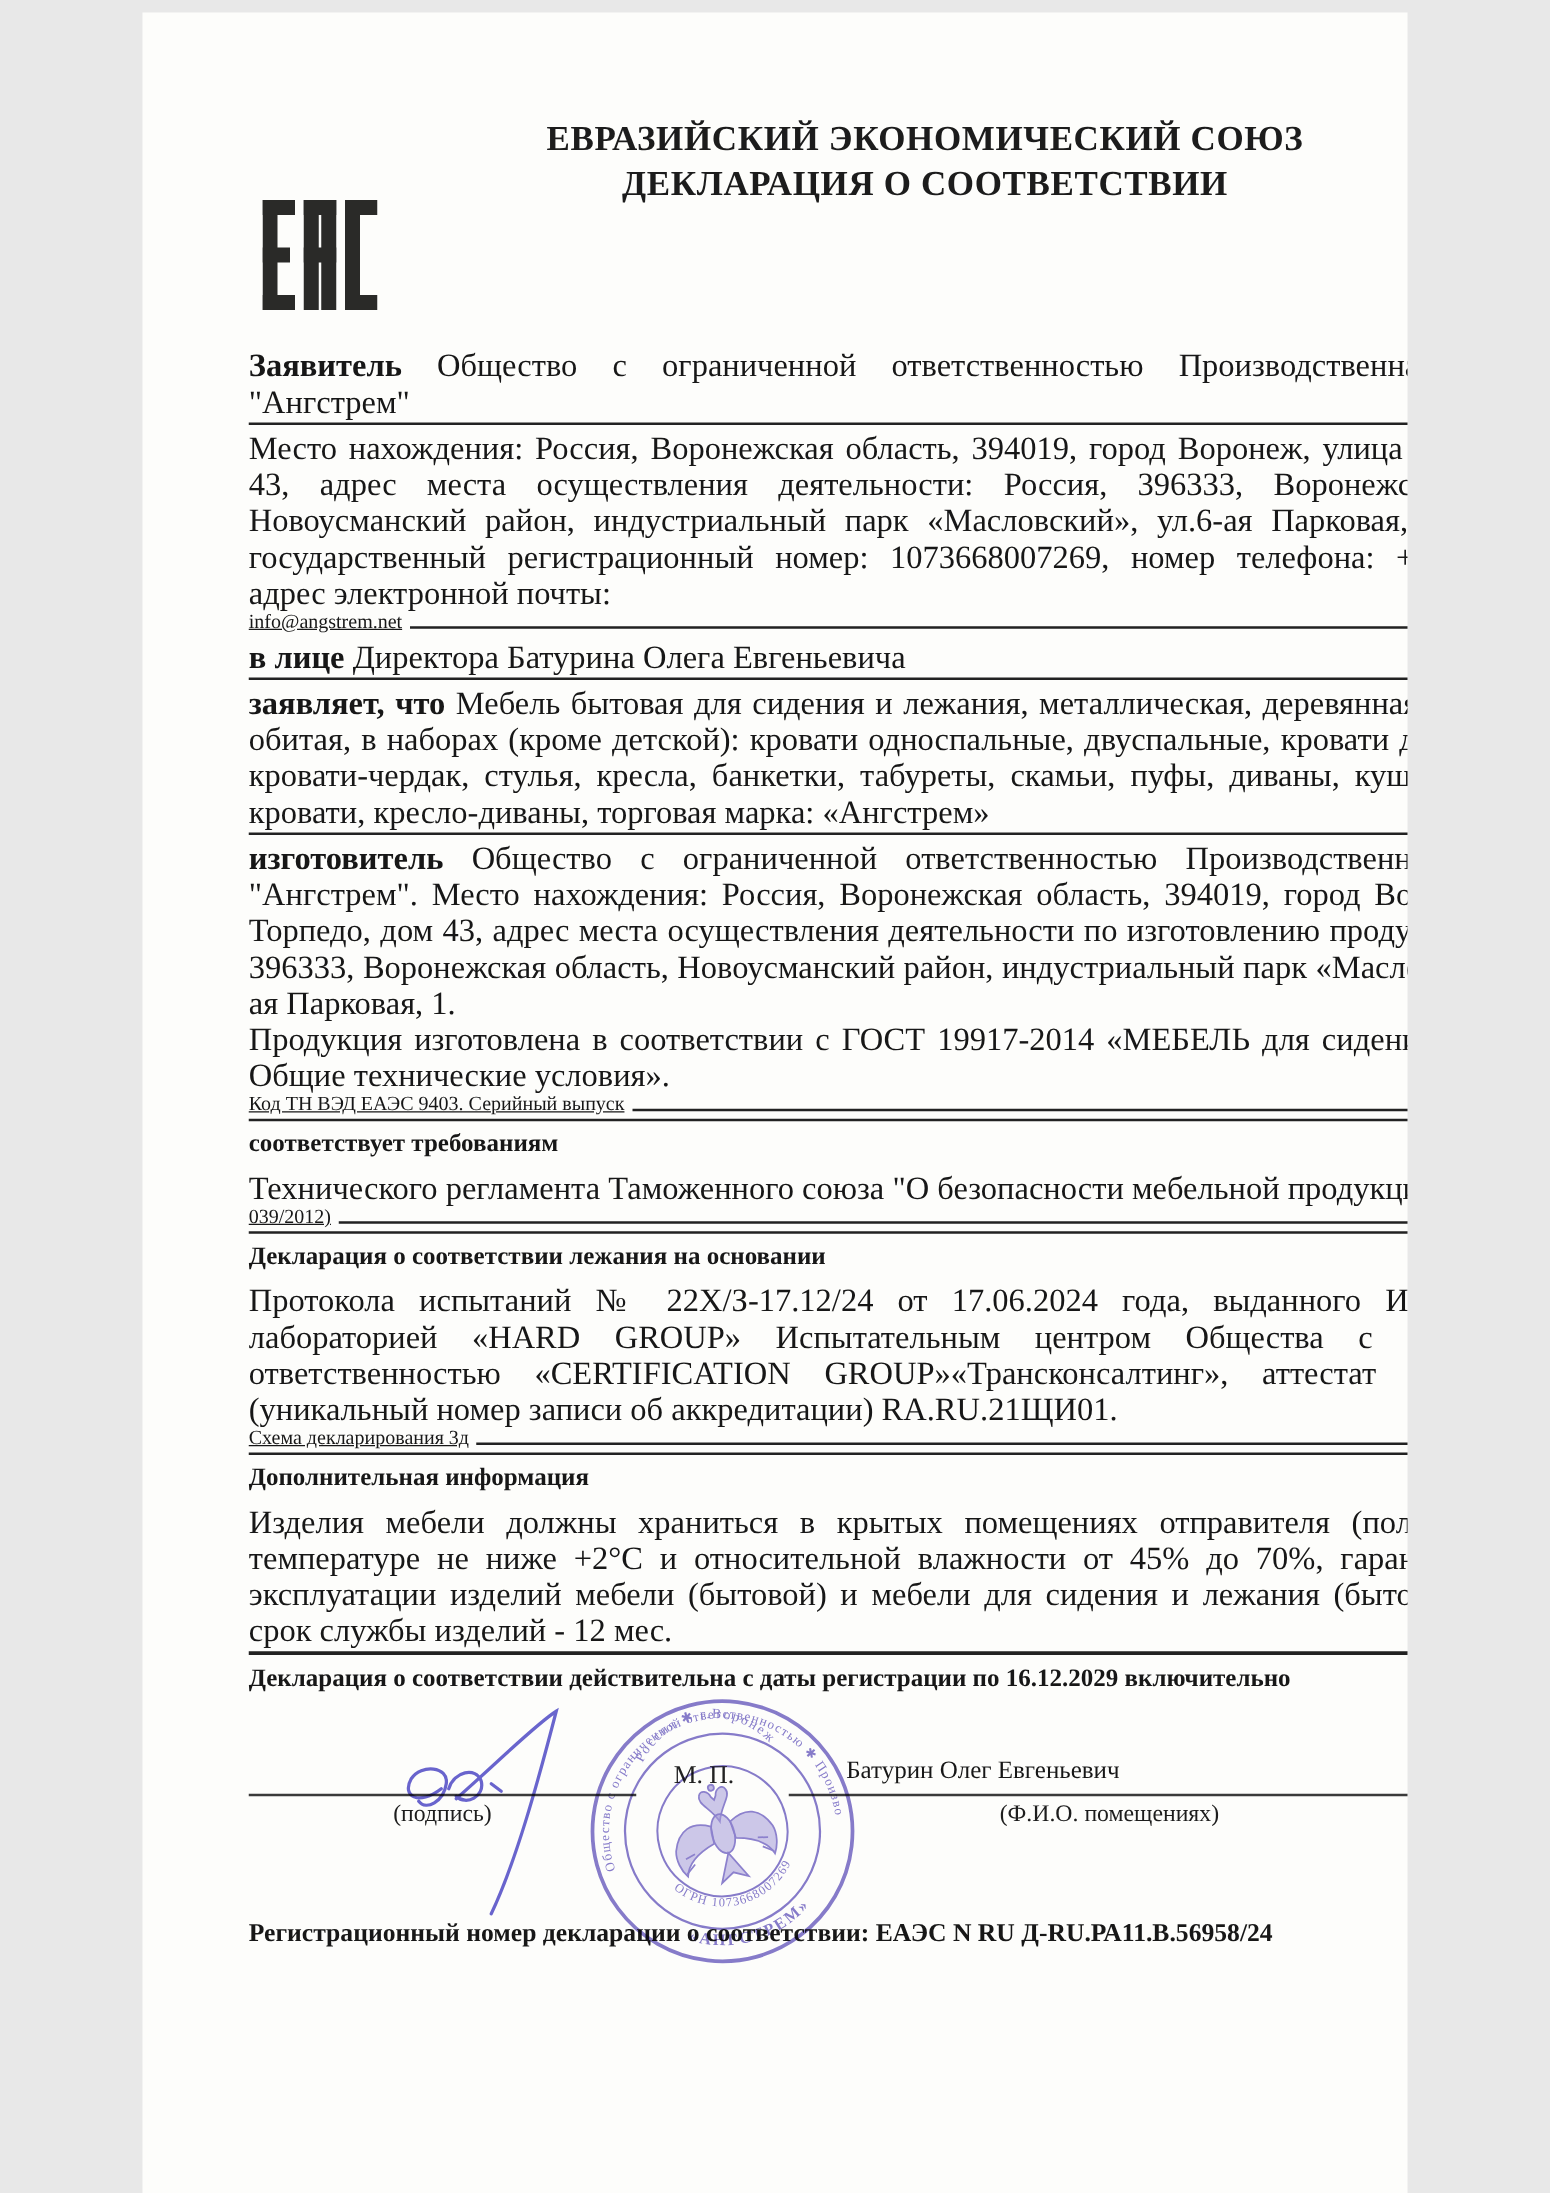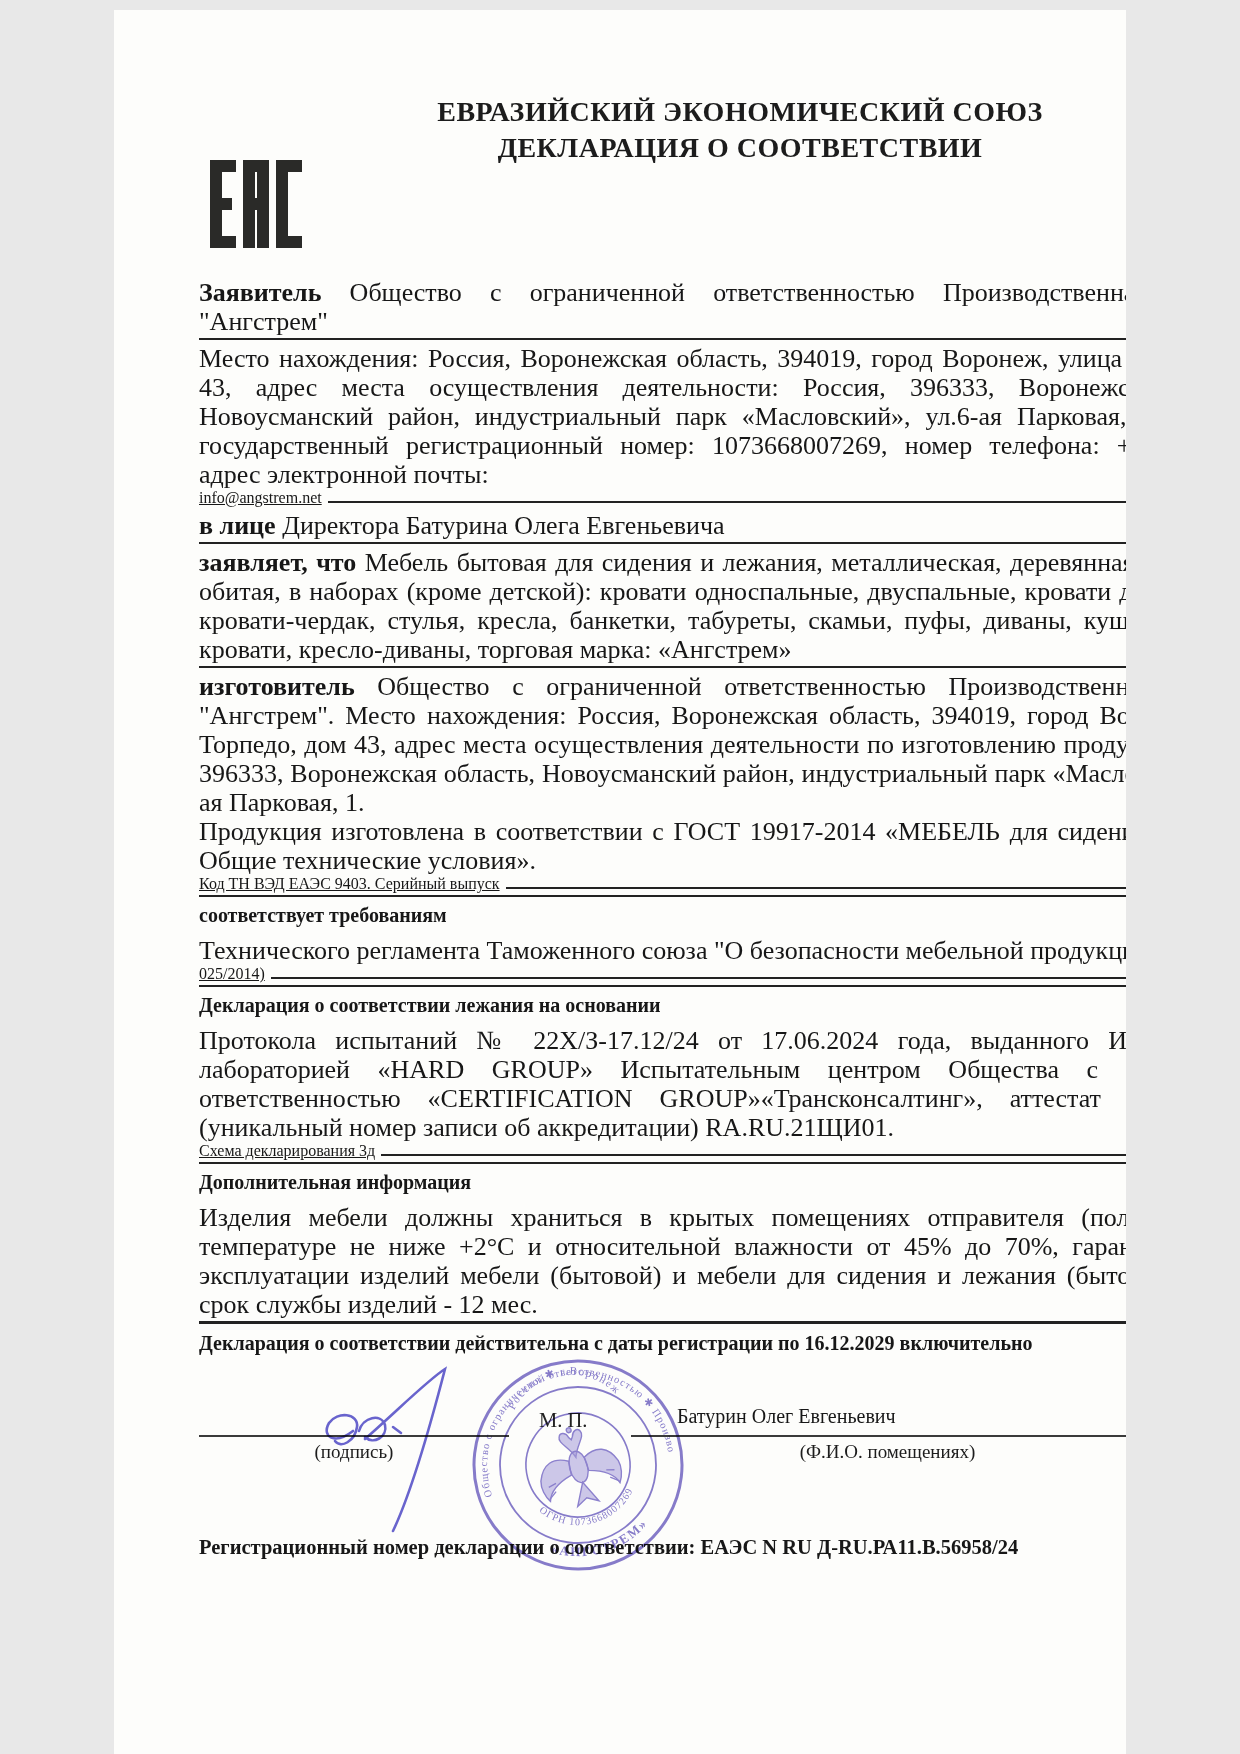--- a/index.html
+++ b/index.html
@@ -401,21 +401,21 @@
     <p class="just">Продукция изготовлена в соответствии с ГОСТ 19917-2014 «МЕБЕЛЬ для сидения и лежания. Общие технические условия».</p>
     <div class="row-tail">
       <span>Код ТН ВЭД ЕАЭС 9403. Серийный выпуск</span>
       <span class="tail"></span>
     </div>
     <div class="rule"></div>
 
     <div class="heading">соответствует требованиям</div>
     <p class="just gap6">Технического регламента Таможенного союза "О безопасности мебельной продукции" (ТР ТС</p>
     <div class="row-tail">
-      <span>025/2014)</span>
+      <span>039/2012)</span>
       <span class="tail"></span>
     </div>
     <div class="rule"></div>
 
     <div class="heading">Декларация о соответствии лежания на основании</div>
     <p class="just gap6">Протокола испытаний № 22Х/З-17.12/24 от 17.06.2024 года, выданного Испытательной лабораторией «HARD GROUP» Испытательным центром Общества с ограниченной ответственностью «CERTIFICATION GROUP»«Трансконсалтинг», аттестат аккредитации (уникальный номер записи об аккредитации) RA.RU.21ЩИ01.</p>
     <div class="row-tail">
       <span>Схема декларирования 3д</span>
       <span class="tail"></span>
     </div>

